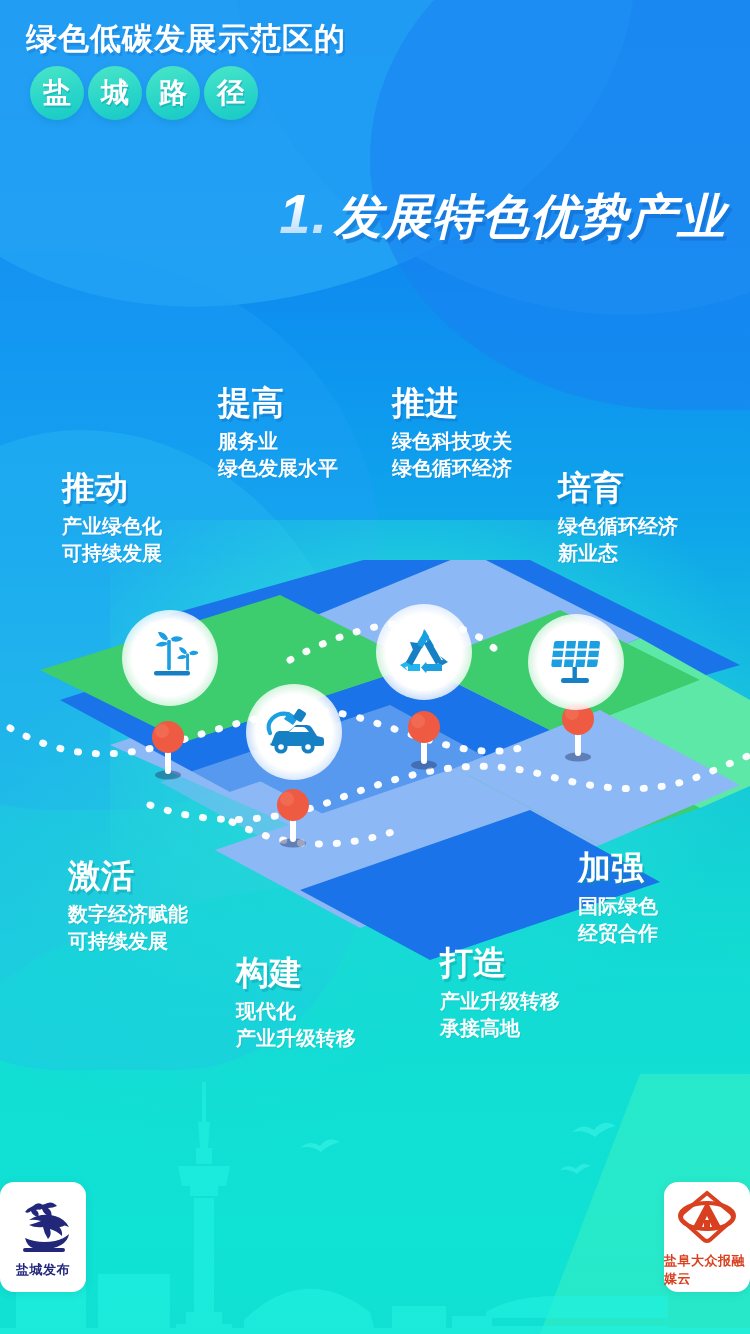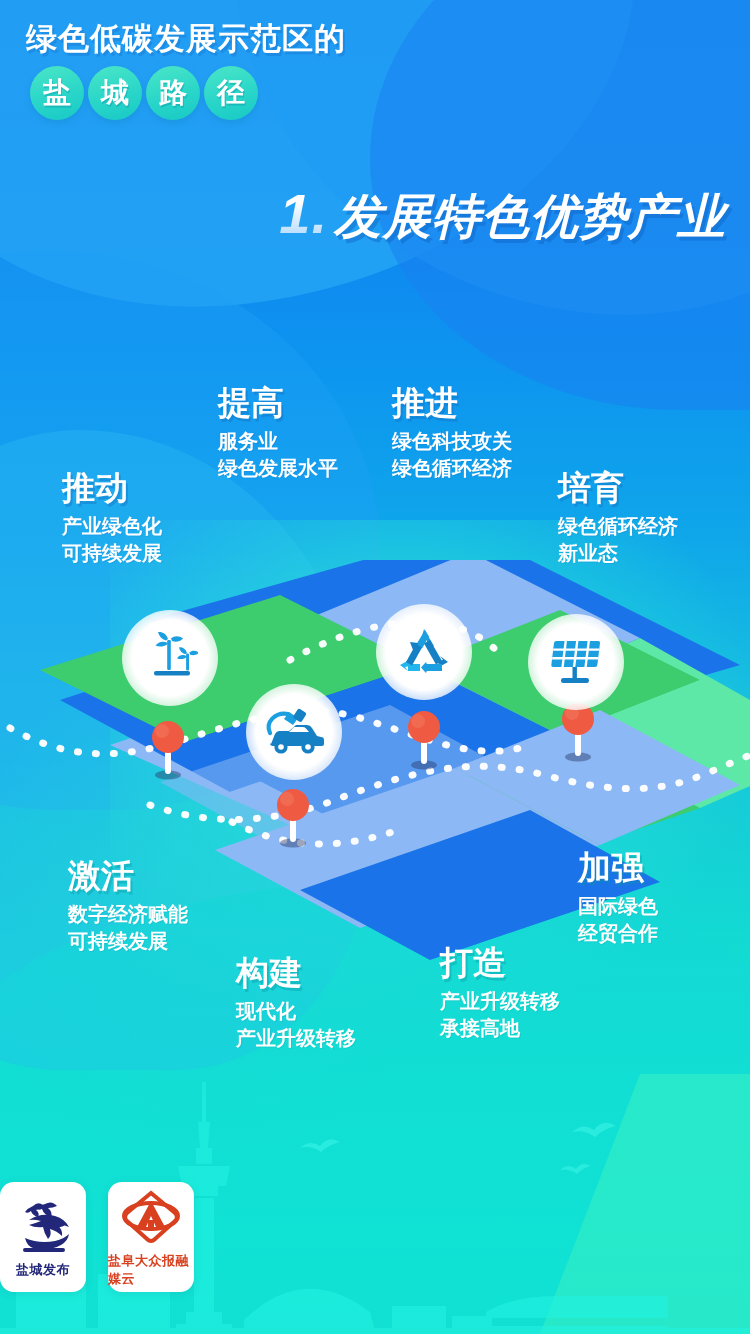--- a/index.html
+++ b/index.html
@@ -174,21 +174,21 @@
   .pin { position:absolute; z-index:4; }
   #pin-wind  { left:148px; top:718px; }
   #pin-car   { left:273px; top:786px; }
   #pin-recyc { left:404px; top:708px; }
   #pin-solar { left:558px; top:700px; }
 
   
   .footer { position:absolute; left:0; bottom:0; width:750px; height:260px; z-index:4; }
   .logos {
     position:absolute; left:0; bottom:42px; width:750px;
-    display:flex; justify-content:flex-start; gap:22px; z-index:7;
+    display:flex; justify-content:space-between; gap:22px; z-index:7;
   }
   .logo {
     width:86px; height:110px; background:#ffffff; border-radius:14px;
     display:flex; flex-direction:column; align-items:center; justify-content:center;
     box-shadow:0 2px 8px rgba(0,90,110,.12);
   }
   .logo .mark { height:62px; display:flex; align-items:center; justify-content:center; }
   .logo .cap { font-size:13px; font-weight:bold; margin-top:3px; letter-spacing:.5px; }
   .cap-blue { color:#23277a; }
   .cap-red  { color:#d9401f; font-size:10px; letter-spacing:0; }

